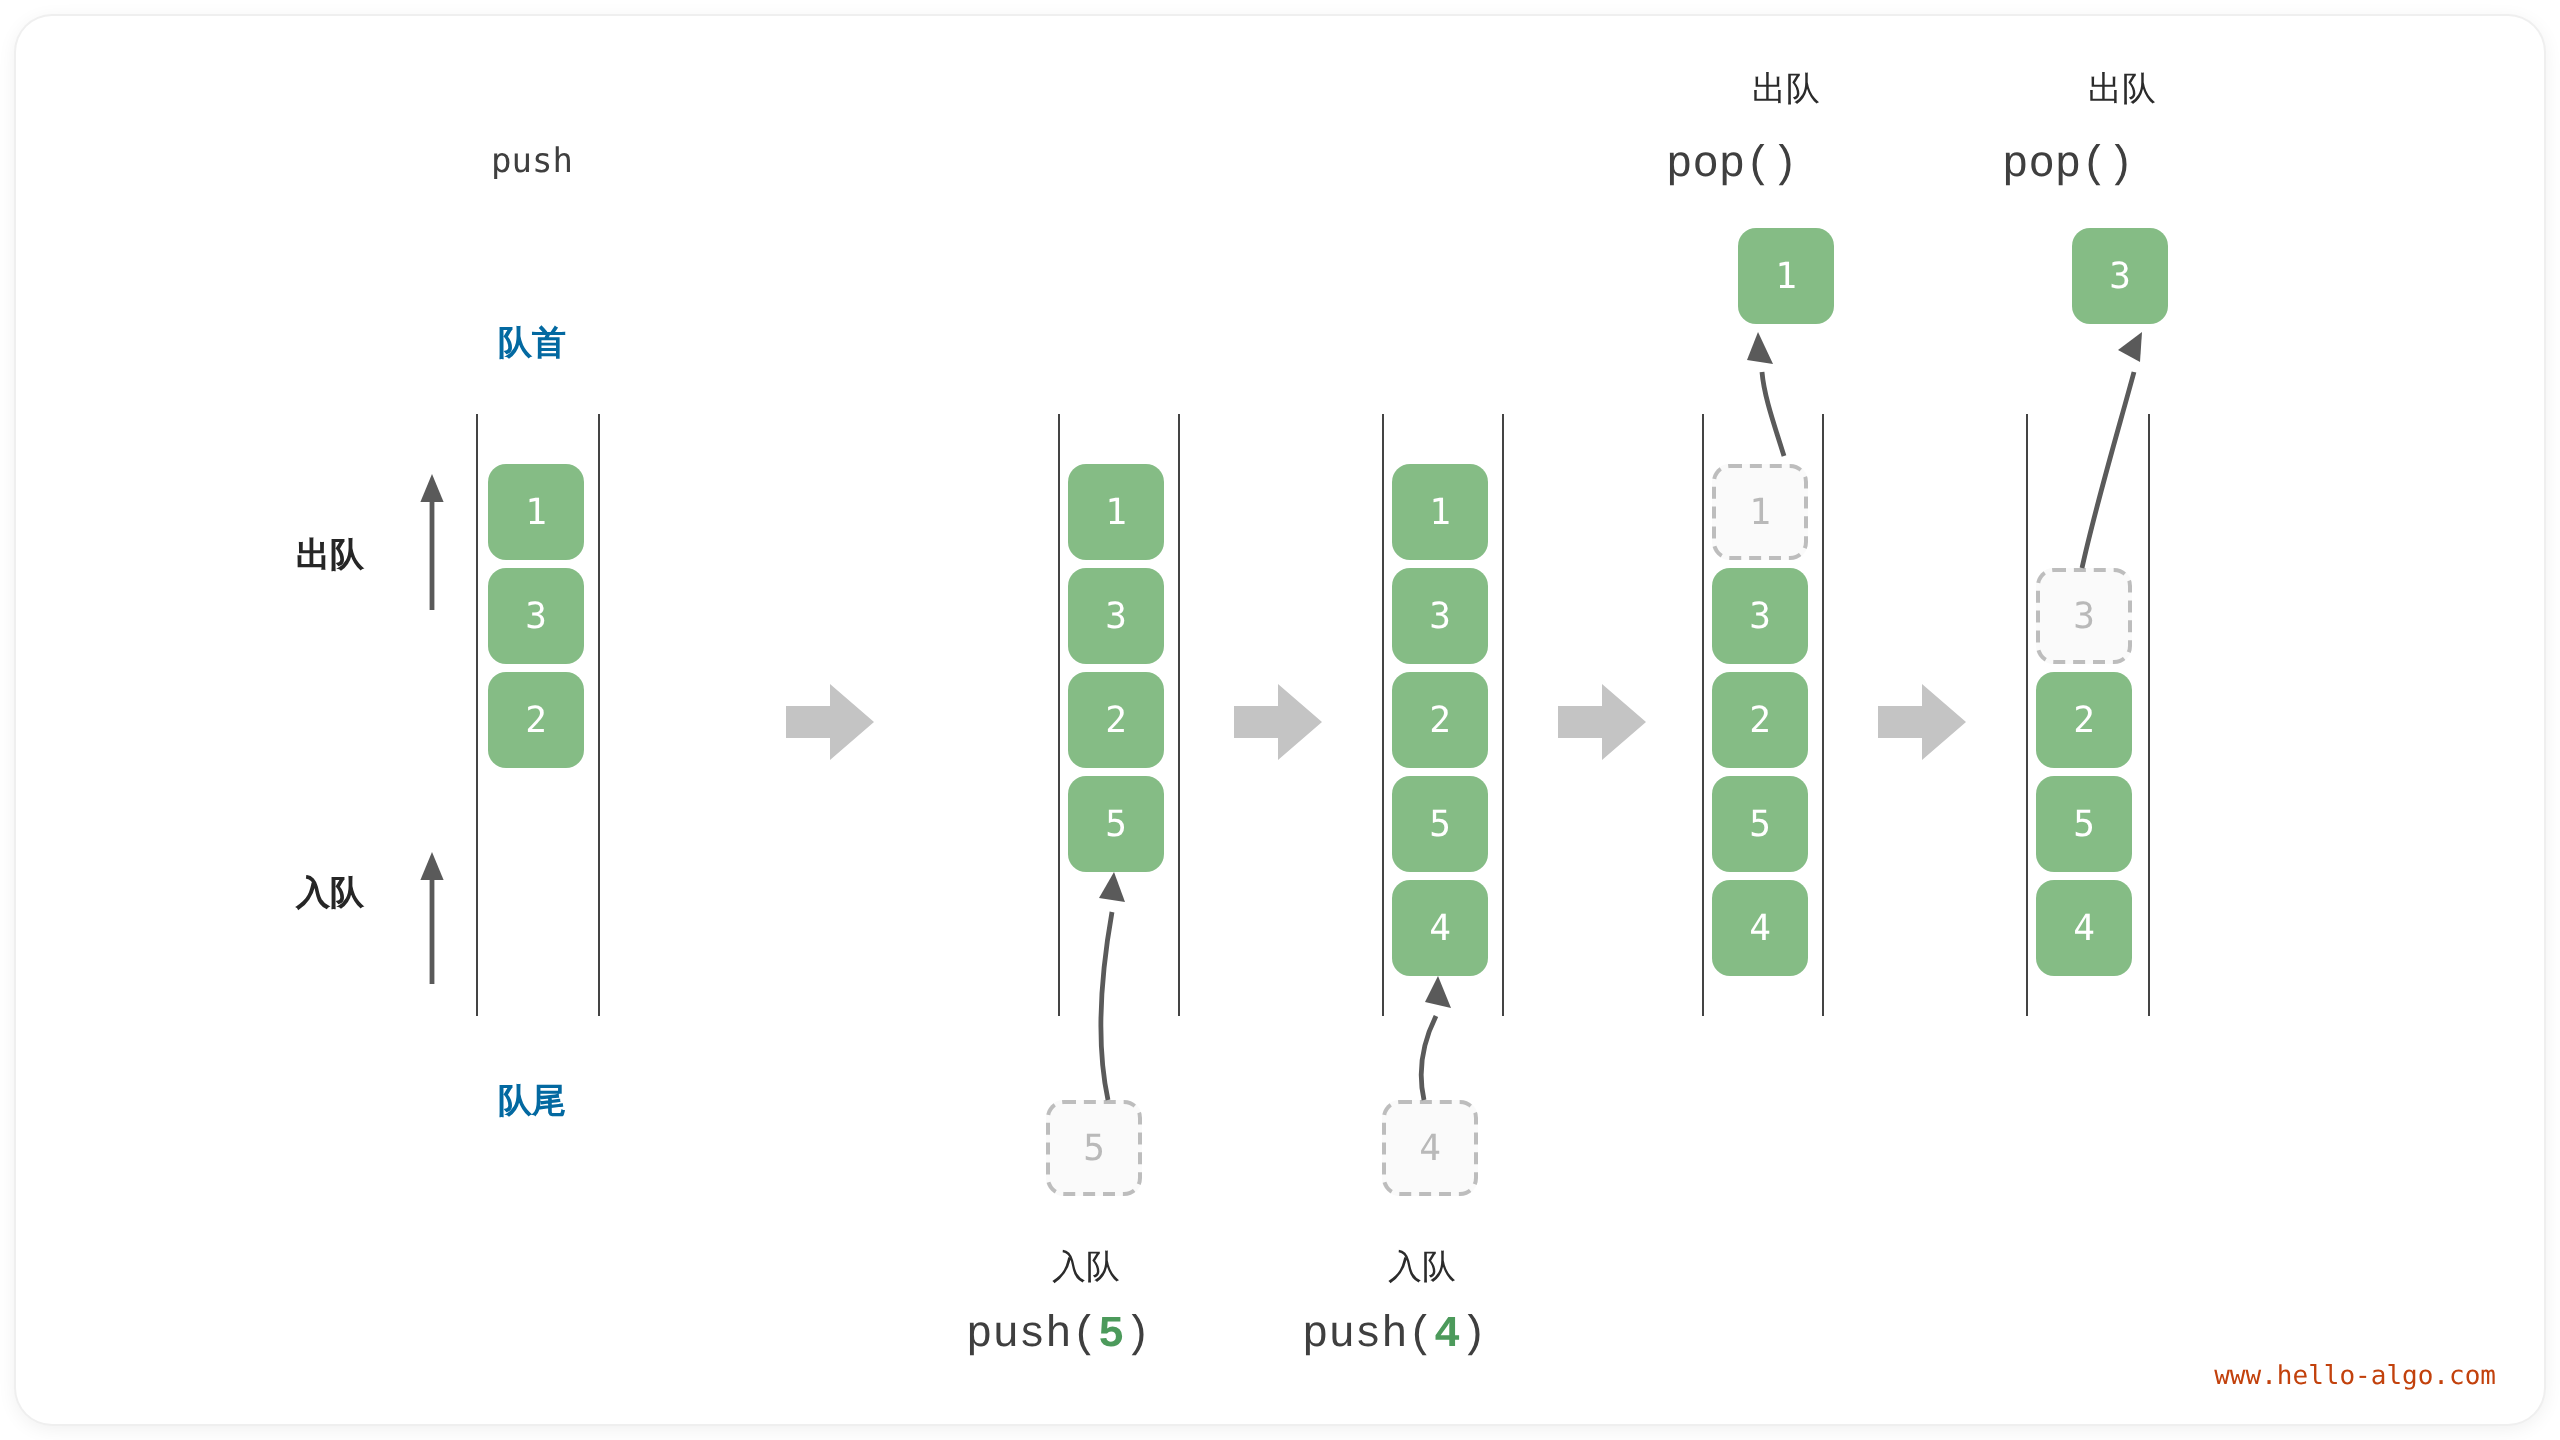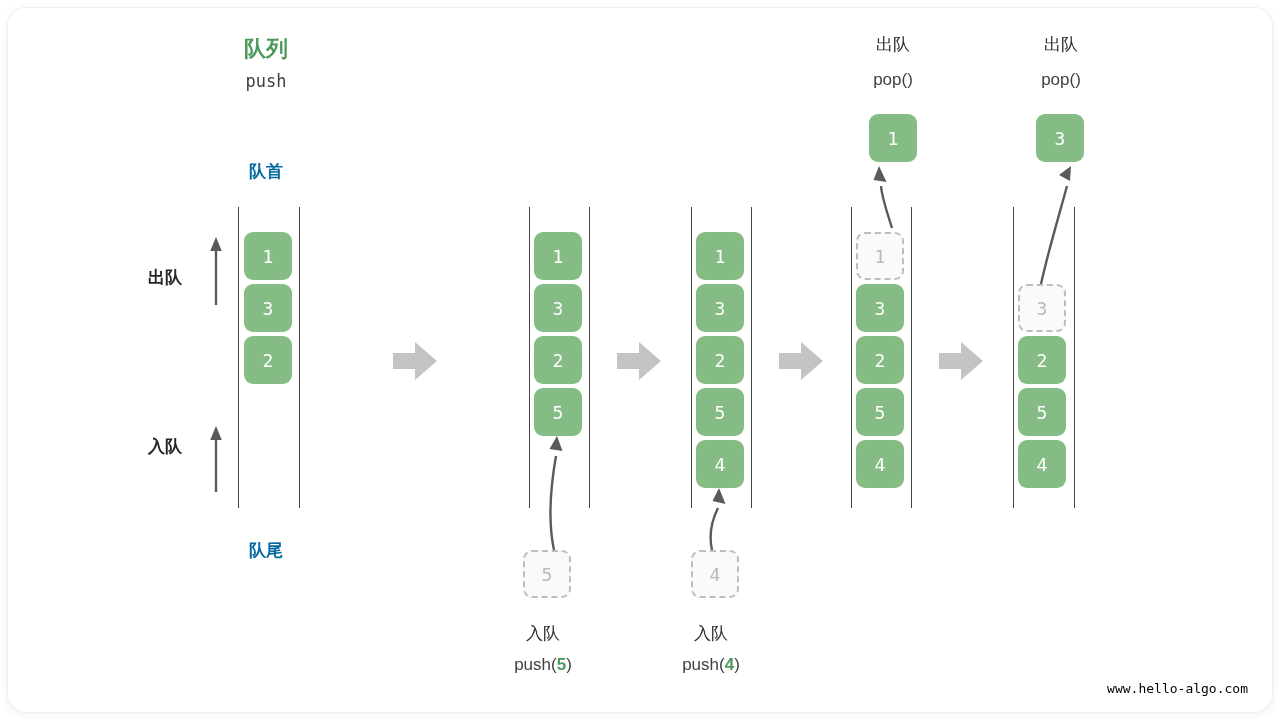--- a/index.html
+++ b/index.html
@@ -32,22 +32,22 @@
   }
   .title-en{
     font-size:17px;color:#3f3f3f;text-align:center;white-space:nowrap;
     font-family:"DejaVu Sans Mono","Liberation Mono",monospace;
   }
   .hdr-cn{
     font-size:17px;color:#2b2b2b;text-align:center;white-space:nowrap;
     font-family:"DejaVu Sans","Liberation Sans",sans-serif;
   }
   .hdr-code{
-    font-size:17px;color:#3f3f3f;text-align:center;white-space:nowrap;
-    font-family:Liberation Sans, sans-serif;
+    font-size:22px;color:#3f3f3f;text-align:left;white-space:nowrap;
+    font-family:Liberation Mono, monospace;
   }
   .hdr-code .num{color:#4C9A5B;font-weight:bold;}
   .side-label{
     font-size:17px;font-weight:bold;color:#262626;white-space:nowrap;
     font-family:"DejaVu Sans","Liberation Sans",sans-serif;
   }
   .end-label{
     font-size:17px;font-weight:bold;color:#0369a1;
     text-align:center;white-space:nowrap;
     font-family:"DejaVu Sans","Liberation Sans",sans-serif;
@@ -76,33 +76,32 @@
     border:2px dashed #bdbdbd;
   }
 
   
   .step-arrow{position:absolute;}
 
   
   .watermark{
     position:absolute;
     right:32px;bottom:24px;
-    font-size:13px;color:#000000;
+    font-size:13px;color:#c2410c;
     font-family:"DejaVu Sans Mono","Liberation Mono",monospace;
     white-space:nowrap;
   }
   svg{display:block;overflow:visible;}
 </style>
 </head>
 <body>
 
 <div id="canvas">
   <div class="card"></div>
 
-  <div class="abs title-cn" style="left:186px;top:34px;width:160px;">队列</div>
   <div class="abs title-en" style="left:186px;top:71px;width:160px;">push</div>
 
   <div class="abs end-label" style="left:206px;top:160px;width:120px;">队首</div>
   <div class="abs end-label" style="left:206px;top:539px;width:120px;">队尾</div>
 
   <div class="abs side-label" style="left:148px;top:266px;">出队</div>
   <svg class="abs" style="left:208px;top:235px;" width="20" height="70">
     <line x1="8" y1="70" x2="8" y2="16" stroke="#5a5a5a" stroke-width="2.4"></line>
     <polygon points="8,2 2.2,16 13.8,16" fill="#5a5a5a"></polygon>
   </svg>

